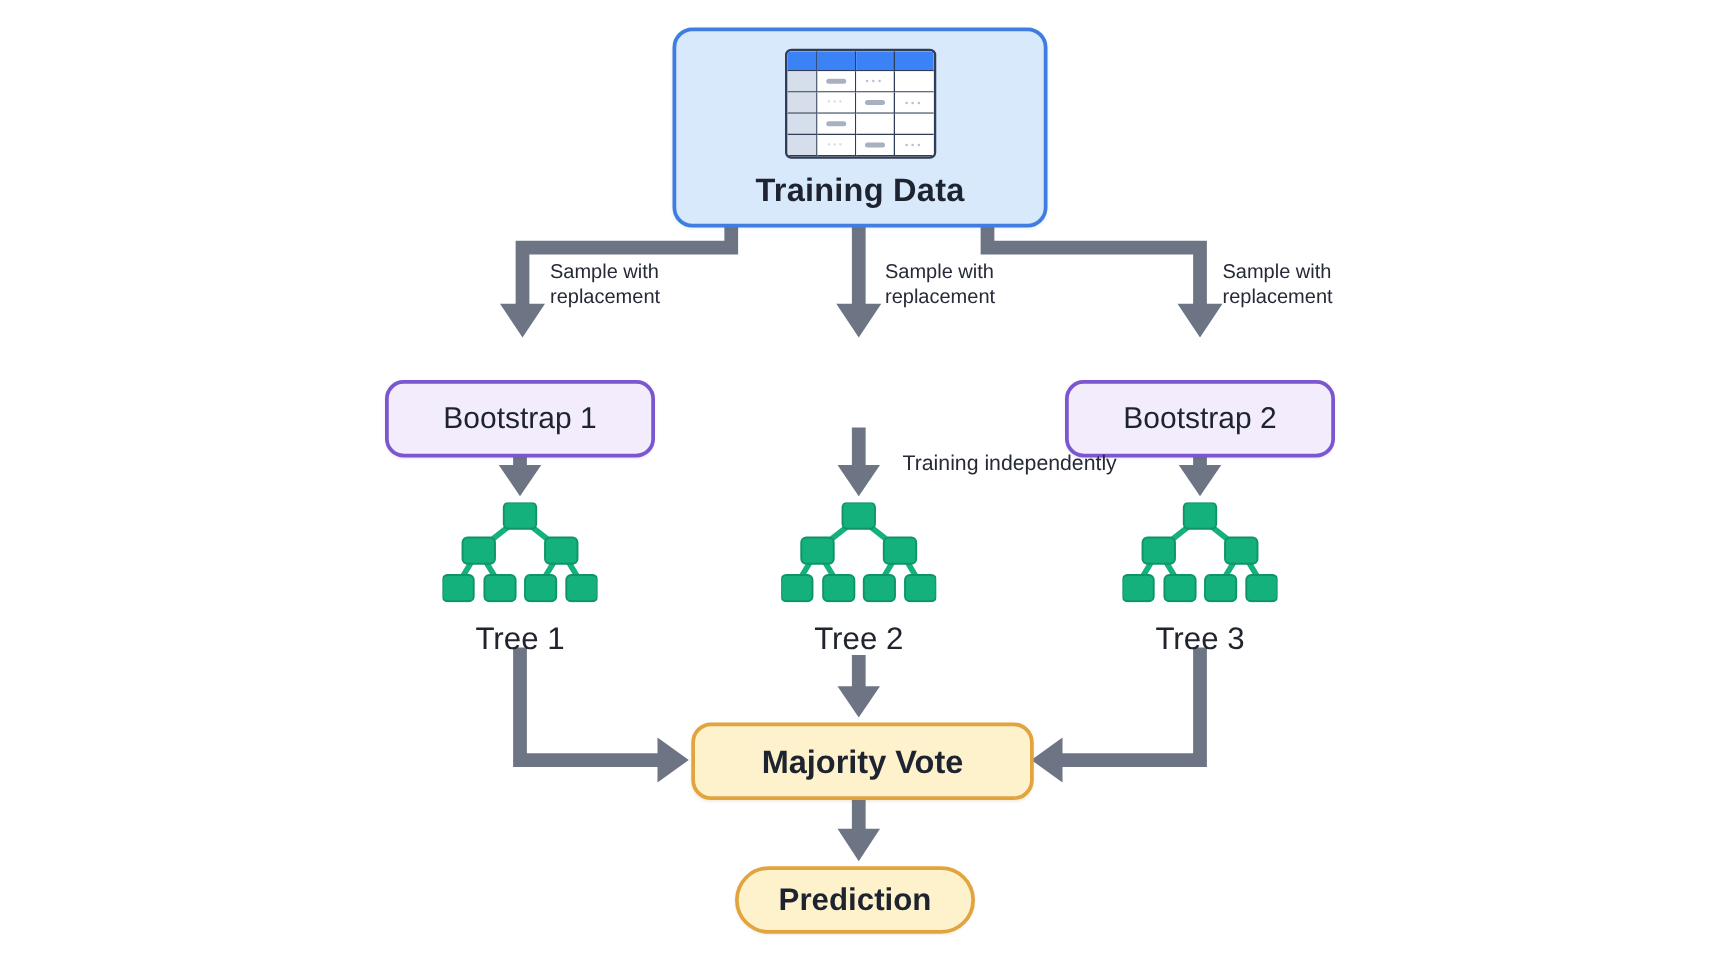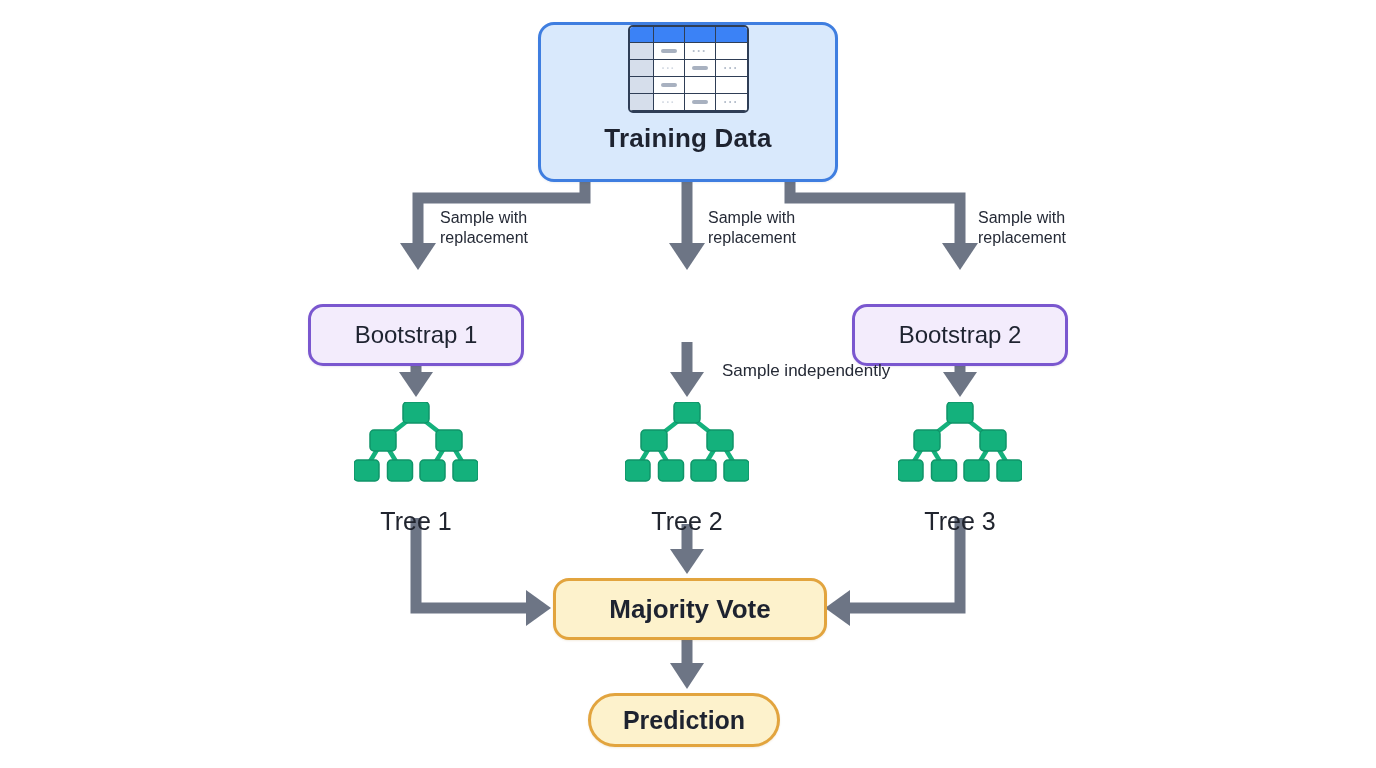--- a/index.html
+++ b/index.html
@@ -10,21 +10,21 @@
   .layer{position:absolute;left:0;top:0;width:1376px;height:768px;}
 
   
   .node{
     position:absolute;display:flex;align-items:center;justify-content:center;
     box-sizing:border-box;text-align:center;
   }
   .training{
     left:538px;top:22px;width:300px;height:160px;
     background:#d9e9fc;border:3px solid #3f7ee0;border-radius:16px;
-    flex-direction:column;justify-content:flex-start;padding-top:0;
+    flex-direction:column;justify-content:flex-start;padding-top:14px;
     box-shadow:0 1px 2px rgba(30,60,120,.08);
   }
   .training-label{font-size:26px;font-weight:700;letter-spacing:.2px;margin-top:10px;}
   .bootstrap{
     width:216px;height:62px;top:280px;
     background:#f3ecfc;border:3px solid #7a57cf;border-radius:15px;
     font-size:24px;font-weight:500;
     box-shadow:0 1px 2px rgba(80,40,140,.10);
     margin-top:24px;
   }
@@ -62,21 +62,21 @@
   .note{
     position:absolute;font-size:16px;font-weight:500;line-height:20px;color:#252a36;
   }
   .sample{width:104px;top:208px;}
   .s1{left:440px;} .s2{left:708px;} .s3{left:978px;}
   .trained{left:722px;top:361px;font-size:17px;white-space:nowrap;}
 
   
   .tree-wrap{position:absolute;width:124px;text-align:center;}
   .t1{left:354px;top:402px;} .t2{left:625px;top:402px;} .t3{left:898px;top:402px;}
-  .tree-label{font-size:25px;font-weight:400;margin-top:21px;color:#20242e;}
+  .tree-label{font-size:25px;font-weight:400;margin-top:10px;color:#20242e;}
 </style>
 </head>
 <body>
 
 <div class="canvas">
 
   <svg class="layer" viewBox="0 0 1376 768" xmlns="http://www.w3.org/2000/svg">
     <g stroke="#6d7585" stroke-width="11" fill="none" stroke-linejoin="miter">
       <path d="M 585 178 L 585 198 L 418 198 L 418 246"></path>
       <path d="M 687 178 L 687 246"></path>
@@ -129,21 +129,21 @@
     <div class="training-label">Training Data</div>
   </div>
 
   <div class="note sample s1">Sample with replacement</div>
   <div class="note sample s2">Sample with replacement</div>
   <div class="note sample s3">Sample with replacement</div>
 
   <div class="node bootstrap b1">Bootstrap 1</div>
   <div class="node bootstrap b3">Bootstrap 2</div>
 
-  <div class="note trained">Sample independently</div>
+  <div class="note trained">Training independently</div>
 
   <div class="tree-wrap t1">
     <svg width="124" height="80" viewBox="0 0 124 80">
       <g stroke="#14b17c" stroke-width="4.5" stroke-linecap="round">
         <line x1="62" y1="12" x2="29" y2="38"></line>
           <line x1="62" y1="12" x2="95" y2="38"></line>
         <line x1="29" y1="38" x2="12" y2="66"></line>
           <line x1="29" y1="38" x2="46" y2="66"></line>
         <line x1="95" y1="38" x2="78" y2="66"></line>
           <line x1="95" y1="38" x2="112" y2="66"></line>

